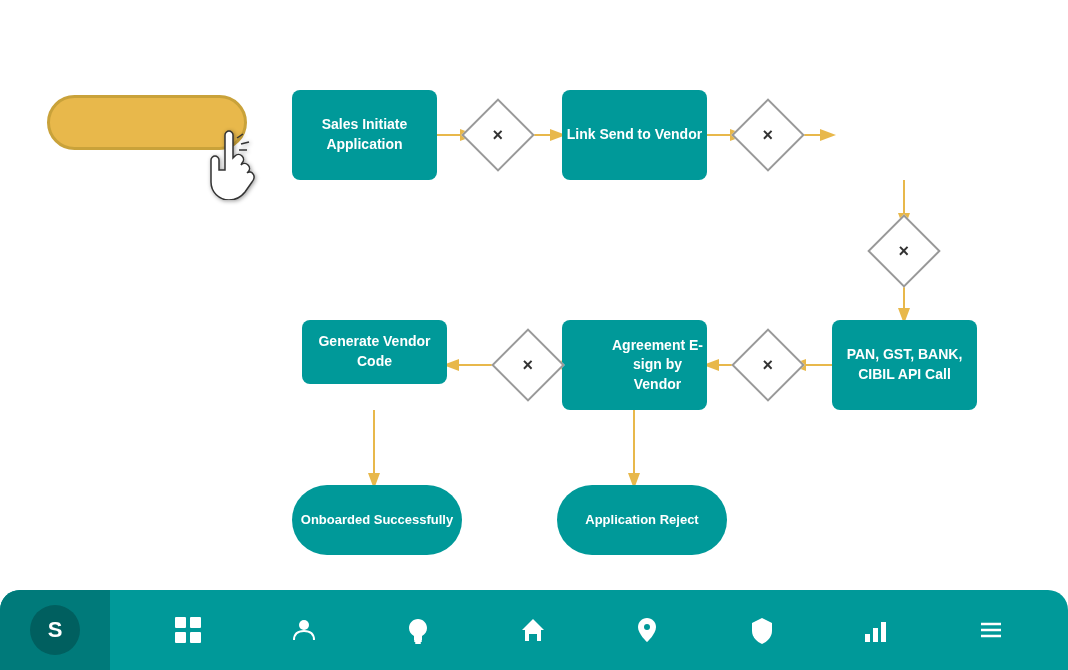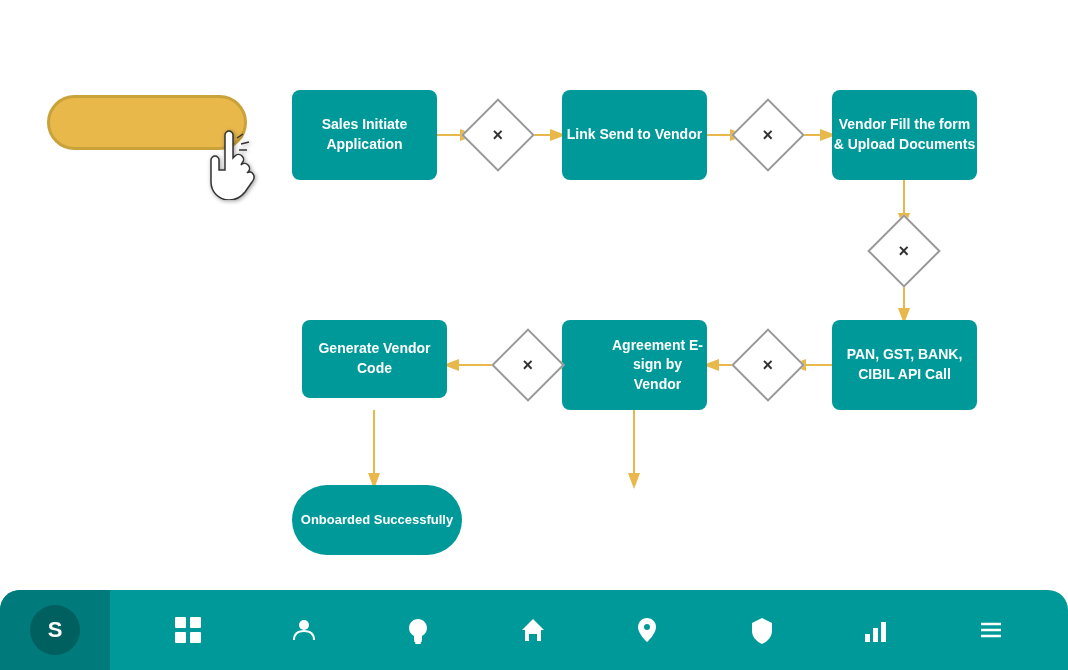--- a/index.html
+++ b/index.html
@@ -207,26 +207,20 @@
       <span>Link Send
 to Vendor</span>
     </div>
 
     <div style="position:absolute;left:610px;top:79px;width:52px;height:52px;">
       <div style="width:52px;height:52px;background:#fff;border:2px solid #999;transform:rotate(45deg);display:flex;align-items:center;justify-content:center;">
         <span style="transform:rotate(-45deg);font-size:18px;font-weight:bold;color:#333;">×</span>
       </div>
     </div>
 
-    <div class="flow-box" style="left:700px;top:60px;width:145px;height:90px;">
-      <span>Vendor Fill
-the form
-&amp; Upload
-Documents</span>
-    </div>
 
     <div style="position:absolute;left:746px;top:195px;width:52px;height:52px;">
       <div style="width:52px;height:52px;background:#fff;border:2px solid #999;transform:rotate(45deg);display:flex;align-items:center;justify-content:center;">
         <span style="transform:rotate(-45deg);font-size:18px;font-weight:bold;color:#333;">×</span>
       </div>
     </div>
 
     <div class="flow-box" style="left:700px;top:290px;width:145px;height:90px;">
       <span>PAN, GST,
 BANK, CIBIL
@@ -244,31 +238,35 @@
 E-sign
 by Vendor</span>
     </div>
 
     <div style="position:absolute;left:370px;top:309px;width:52px;height:52px;">
       <div style="width:52px;height:52px;background:#fff;border:2px solid #999;transform:rotate(45deg);display:flex;align-items:center;justify-content:center;">
         <span style="transform:rotate(-45deg);font-size:18px;font-weight:bold;color:#333;">×</span>
       </div>
     </div>
 
-    <div class="flow-box" style="left:170px;top:290px;width:145px;height:78px;justify-content:flex-end;">
+    <div class="flow-box" style="left:170px;top:290px;width:145px;height:64px;justify-content:flex-end;">
       <span>Generate
 Vendor
 Code</span>
     </div>
 
     <div class="flow-oval" style="left:160px;top:455px;width:170px;height:70px;">
       <span>Onboarded
 Successfully</span>
     </div>
 
+    <div class="flow-oval" style="left:425px;top:455px;width:170px;height:70px;">
+      <span>Application
+Reject</span>
+    </div>
 
   </div>
 
 </div>
 
 <div class="bottom-nav">
   <div class="nav-logo">
     <div class="nav-logo-circle">
       <span>S</span>
     </div>

